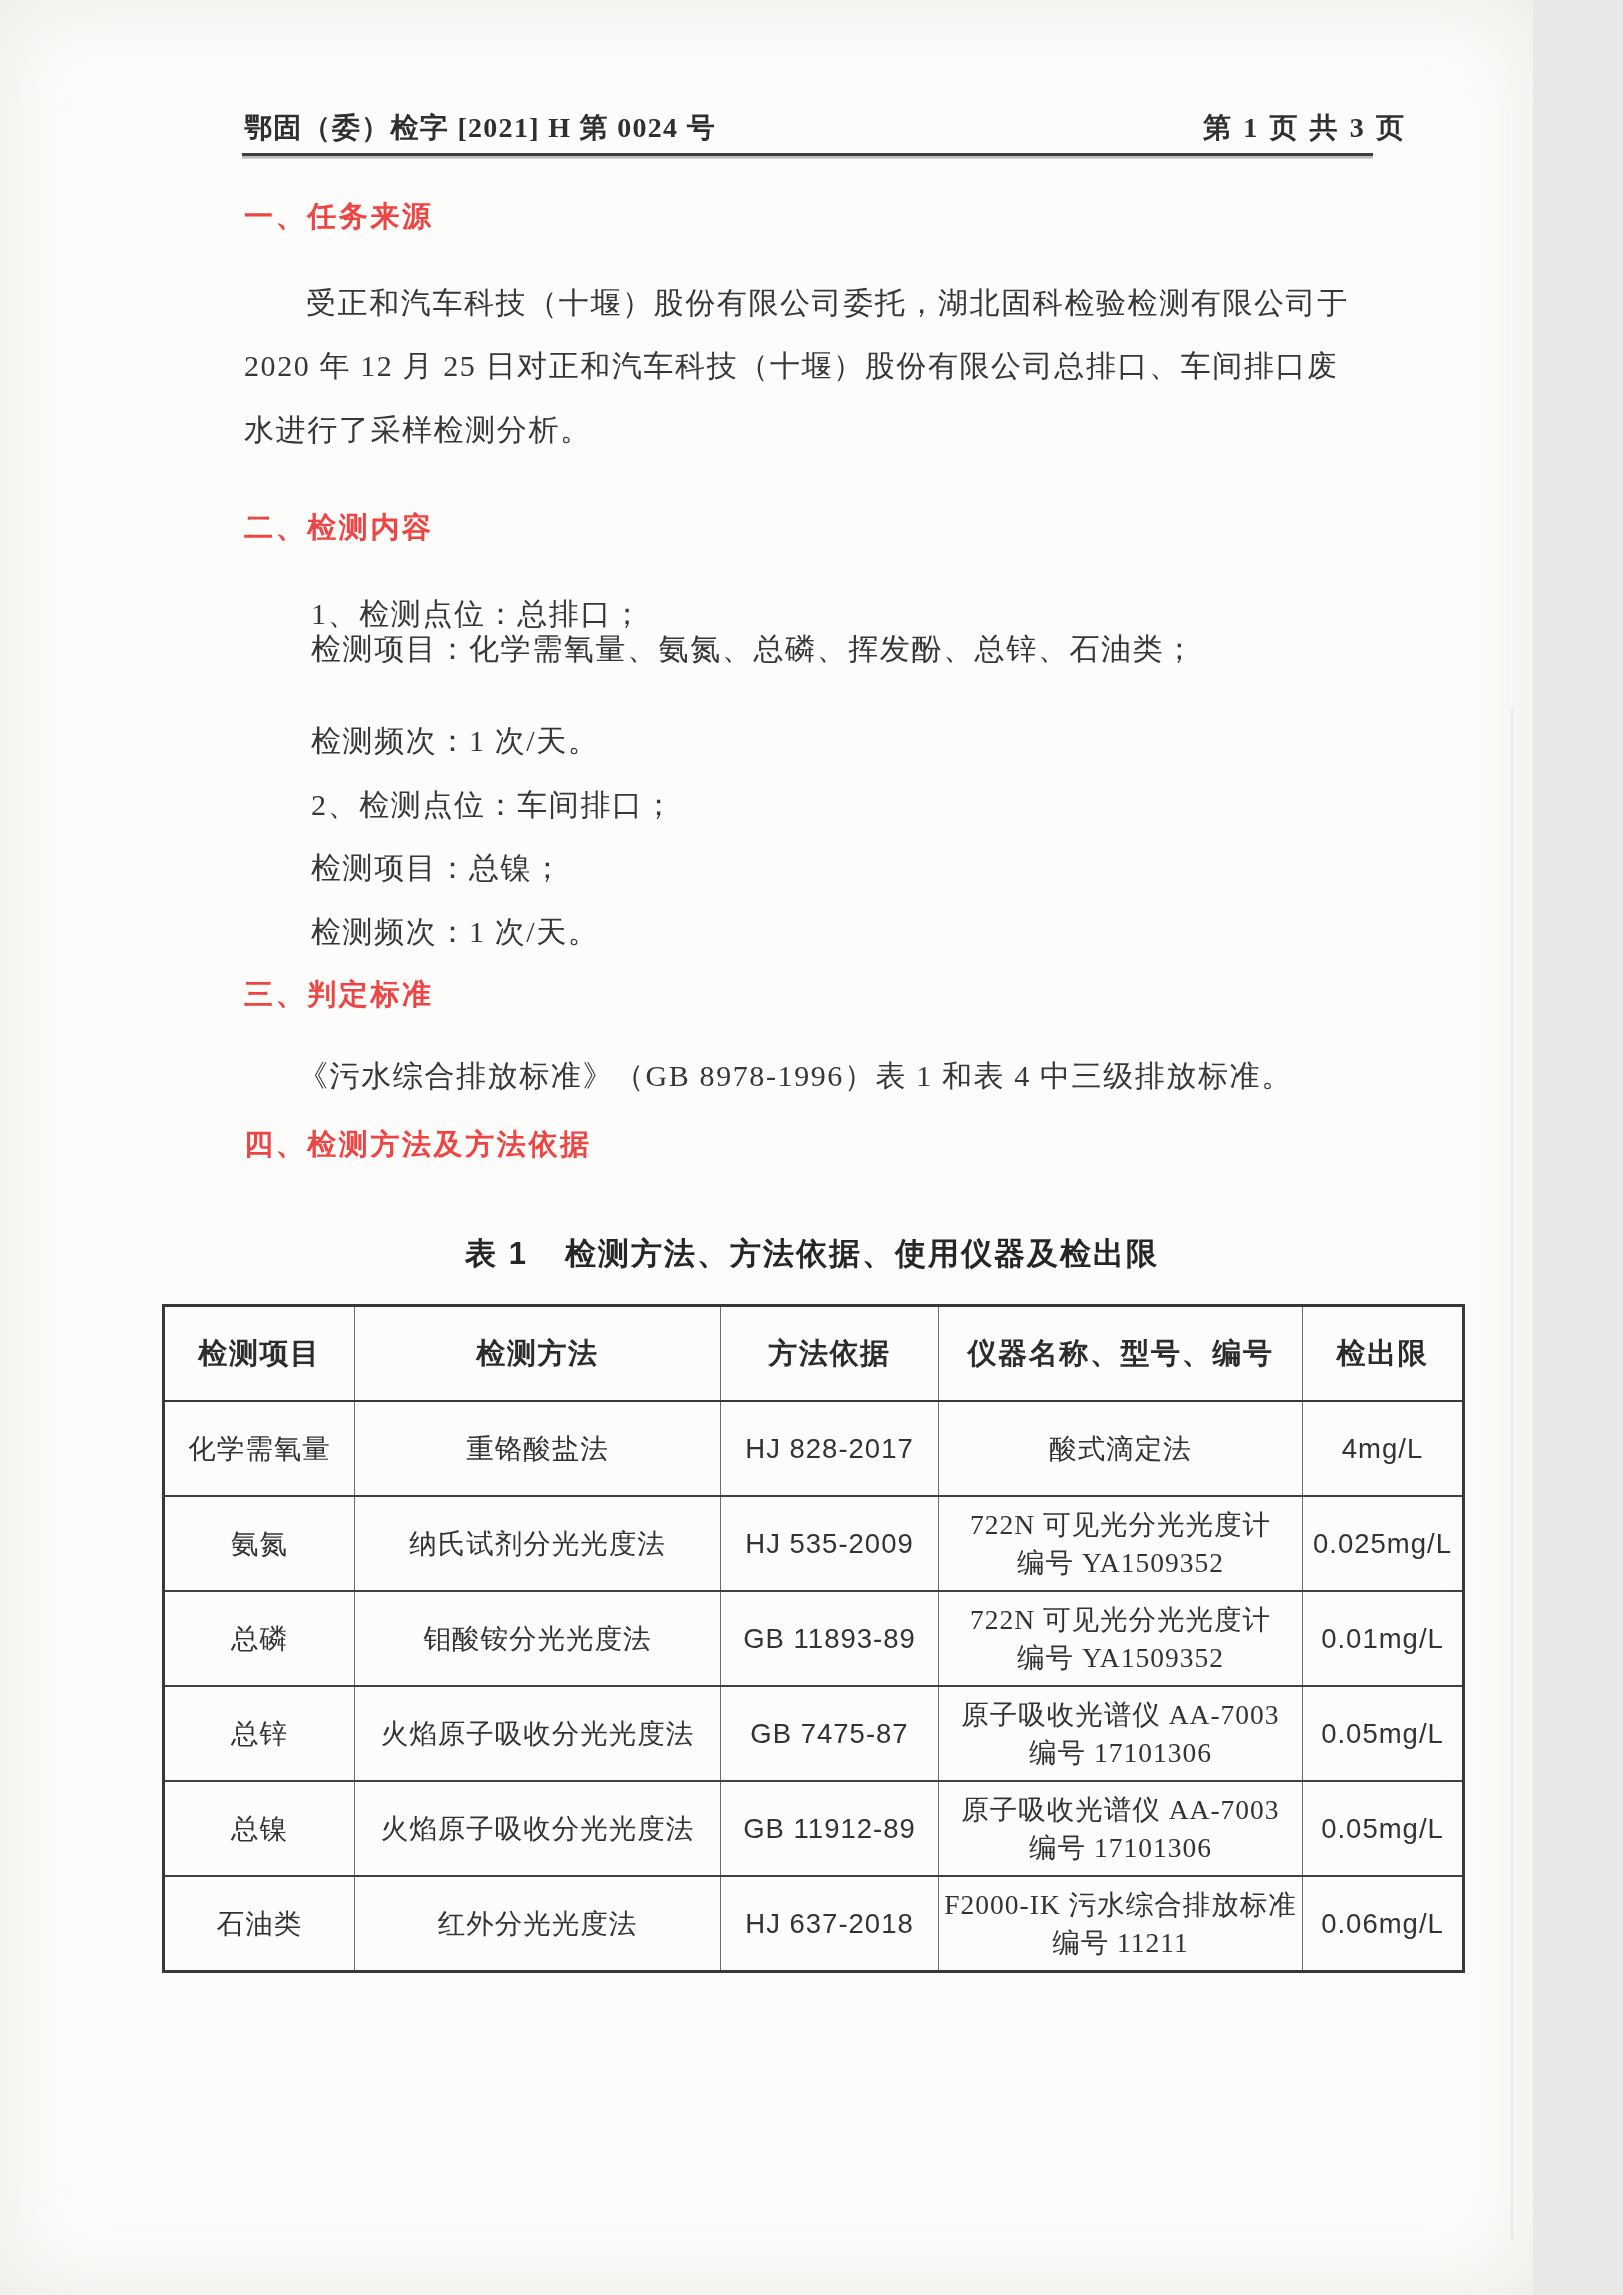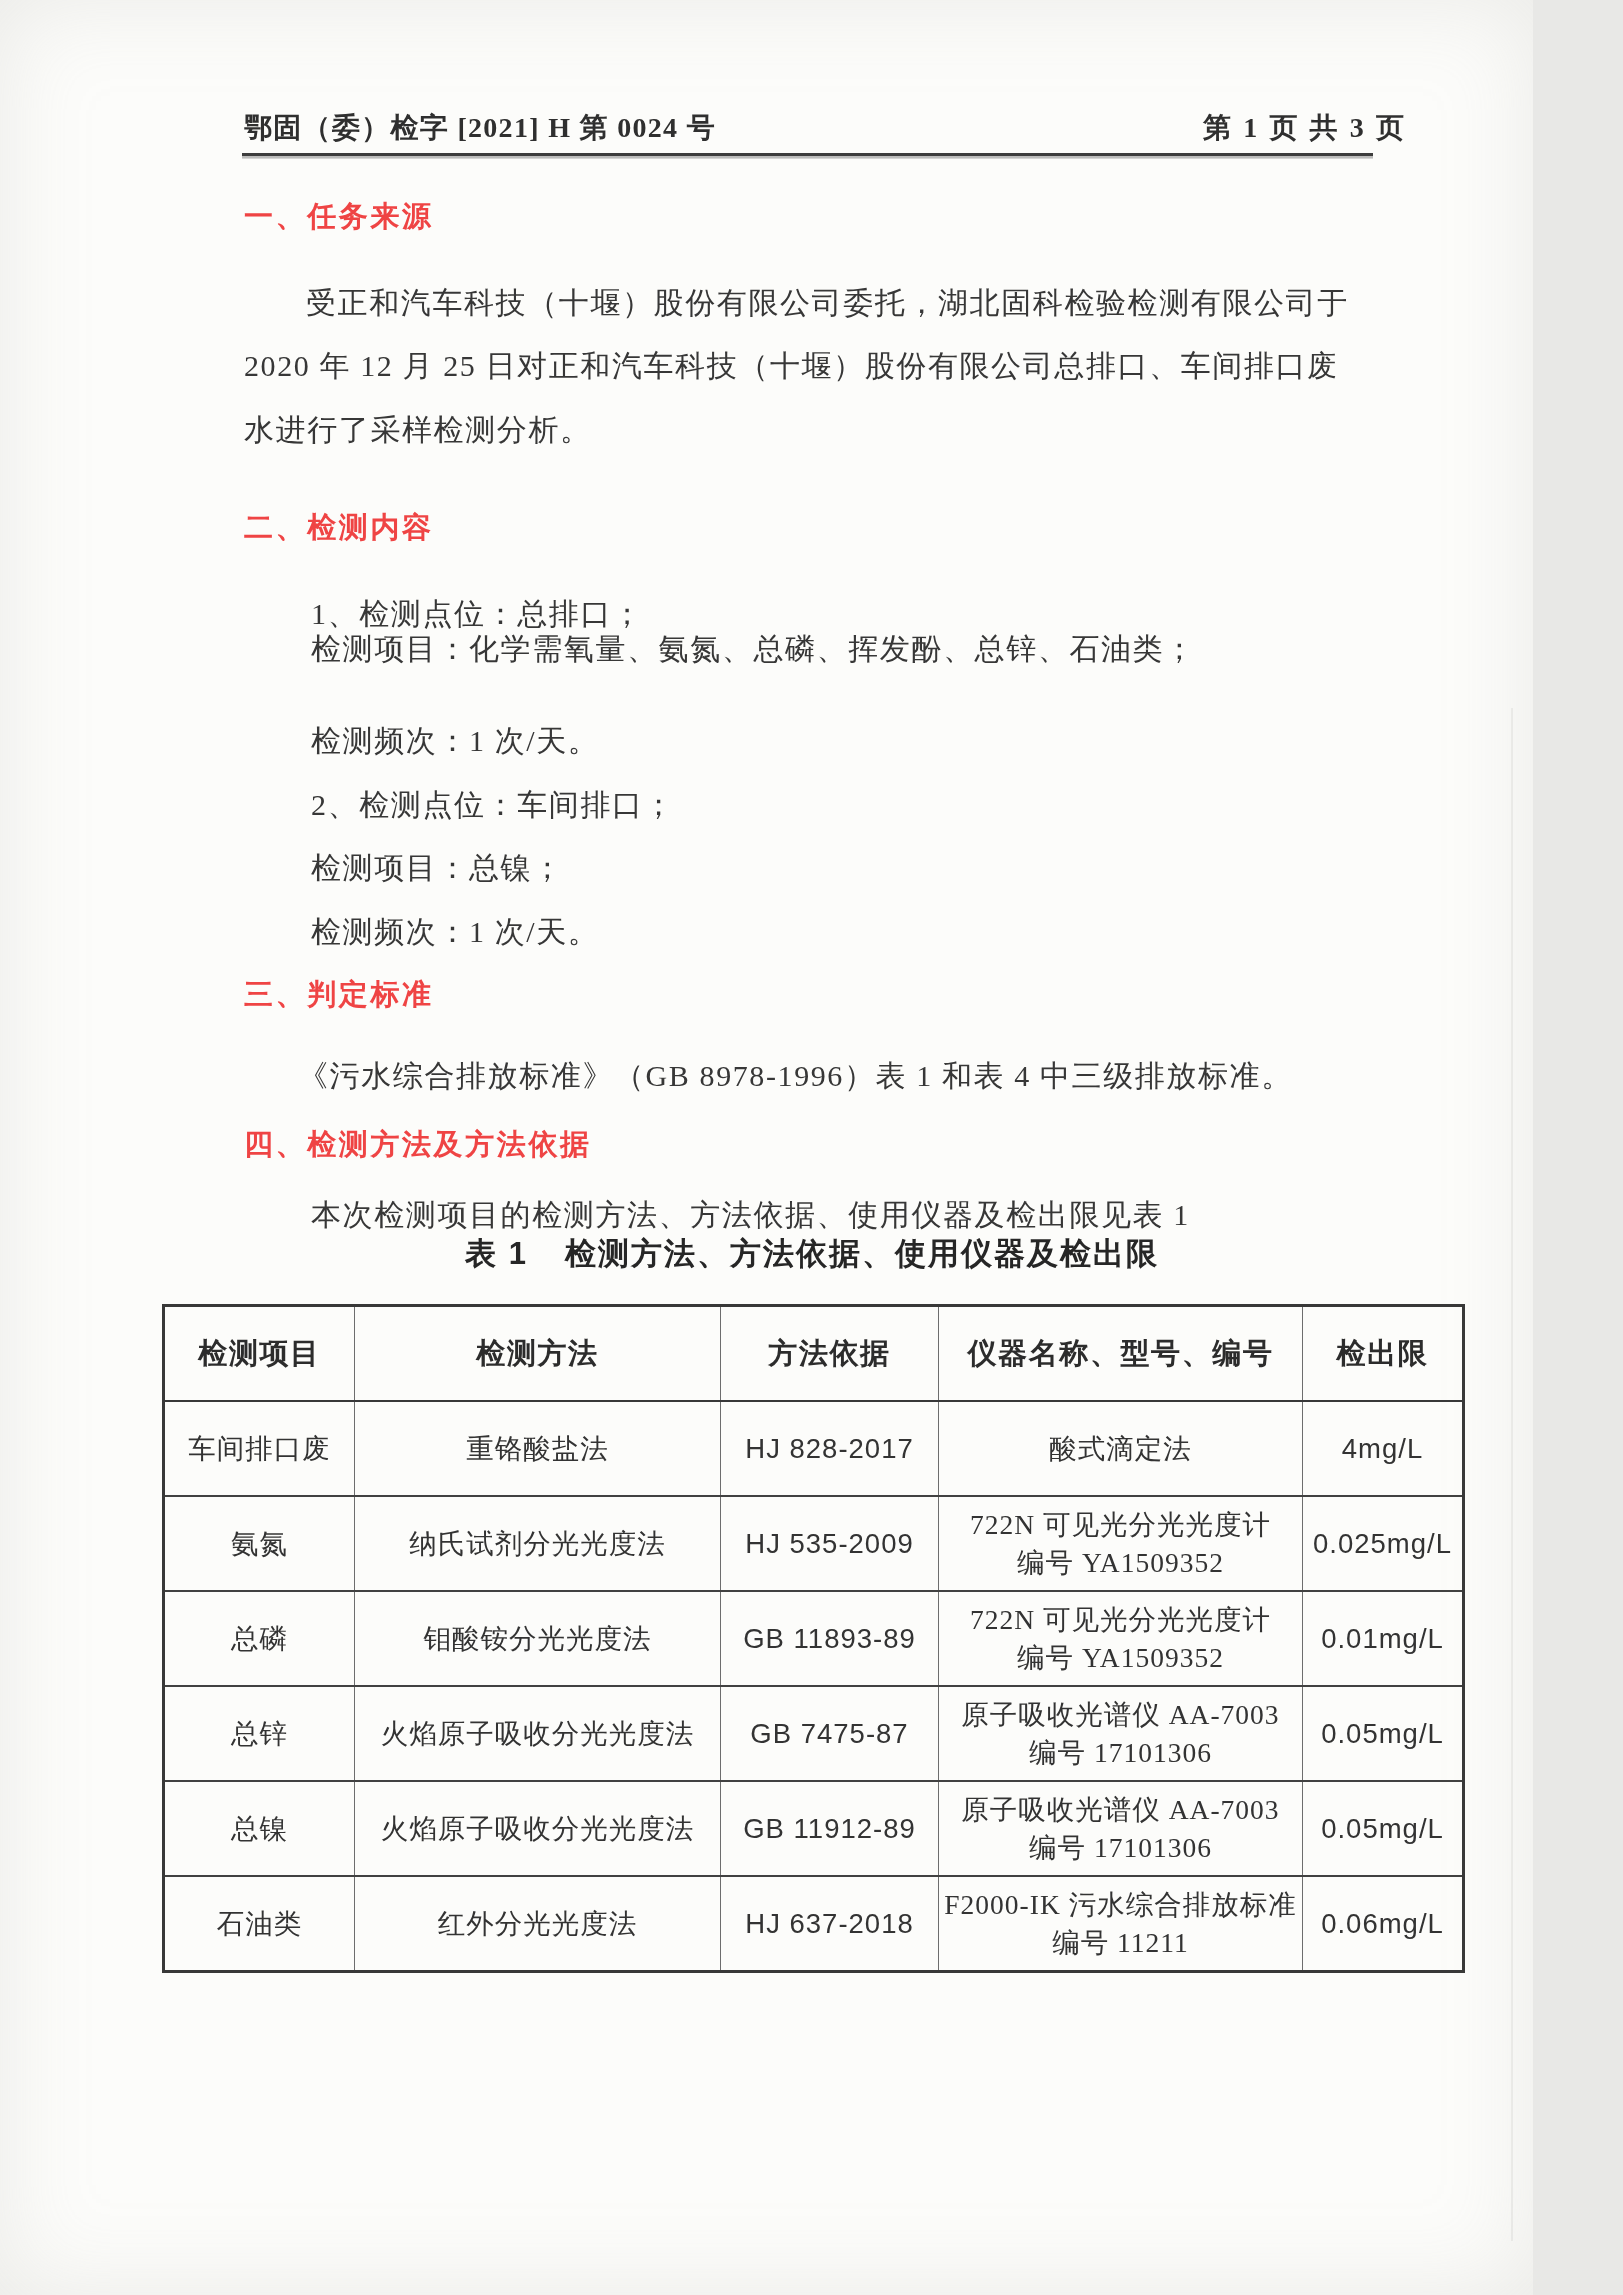--- a/index.html
+++ b/index.html
@@ -162,21 +162,20 @@
   <div class="abs body-line sec2-item" id="s2-i1">检测项目：化学需氧量、氨氮、总磷、挥发酚、总锌、石油类；</div>
   <div class="abs body-line sec2-item" id="s2-i2">检测频次：1 次/天。</div>
   <div class="abs body-line sec2-item" id="s2-i3">2、检测点位：车间排口；</div>
   <div class="abs body-line sec2-item" id="s2-i4">检测项目：总镍；</div>
   <div class="abs body-line sec2-item" id="s2-i5">检测频次：1 次/天。</div>
 
   <div class="abs sec-heading" id="sec3-heading">三、判定标准</div>
   <div class="abs body-line" id="p3-l1">《污水综合排放标准》（GB 8978-1996）表 1 和表 4 中三级排放标准。</div>
 
   <div class="abs sec-heading" id="sec4-heading">四、检测方法及方法依据</div>
-  <div class="abs body-line" id="p4-l1">本次检测项目的检测方法、方法依据、使用仪器及检出限见表 1</div>
 
   <div class="abs table-caption">
     <span class="cap-label">表 1</span><span>检测方法、方法依据、使用仪器及检出限</span>
   </div>
 
   <div class="abs tbl-wrap">
     <table class="tbl">
       <colgroup>
         <col style="width:191px">
           <col style="width:366px">
@@ -186,21 +185,21 @@
       </colgroup>
       <tbody>
           <tr class="hdr">
         <td>检测项目</td>
         <td>检测方法</td>
         <td>方法依据</td>
         <td>仪器名称、型号、编号</td>
         <td>检出限</td>
       </tr>
       <tr>
-        <td class="c-item">车间排口废</td>
+        <td class="c-item">化学需氧量</td>
         <td>重铬酸盐法</td>
         <td class="c-basis">HJ 828-2017</td>
         <td class="c-instr">
           <span class="ins-line">酸式滴定法</span>
               <span class="ins-line"></span>
         </td>
         <td class="c-limit">4mg/L</td>
       </tr>
       <tr>
         <td class="c-item">氨氮</td>

